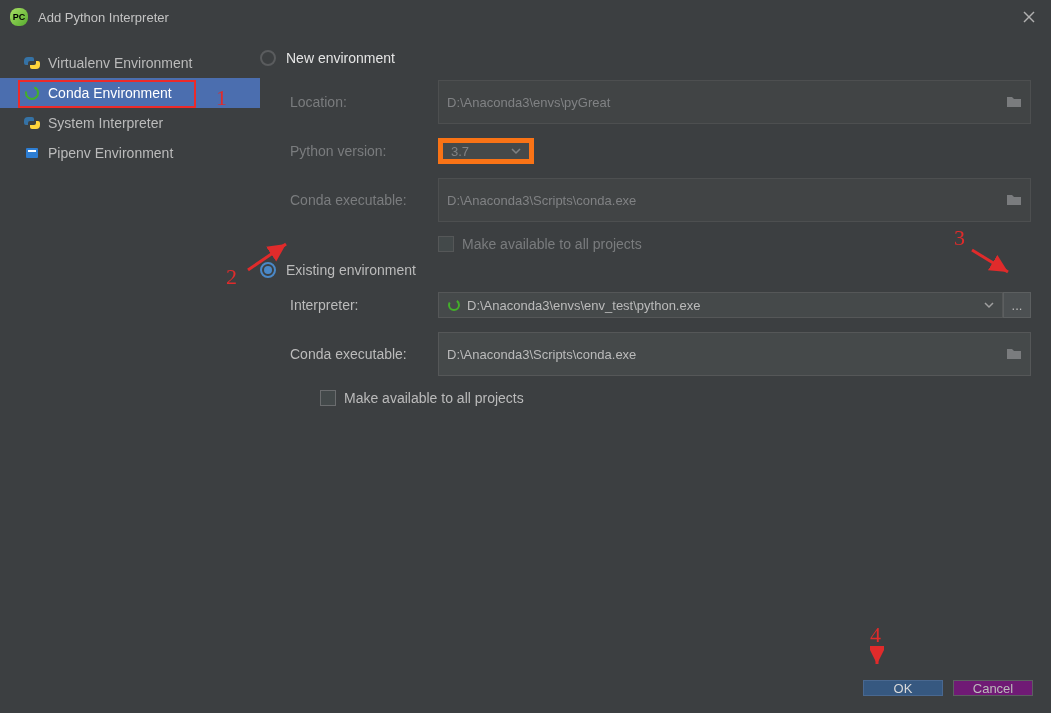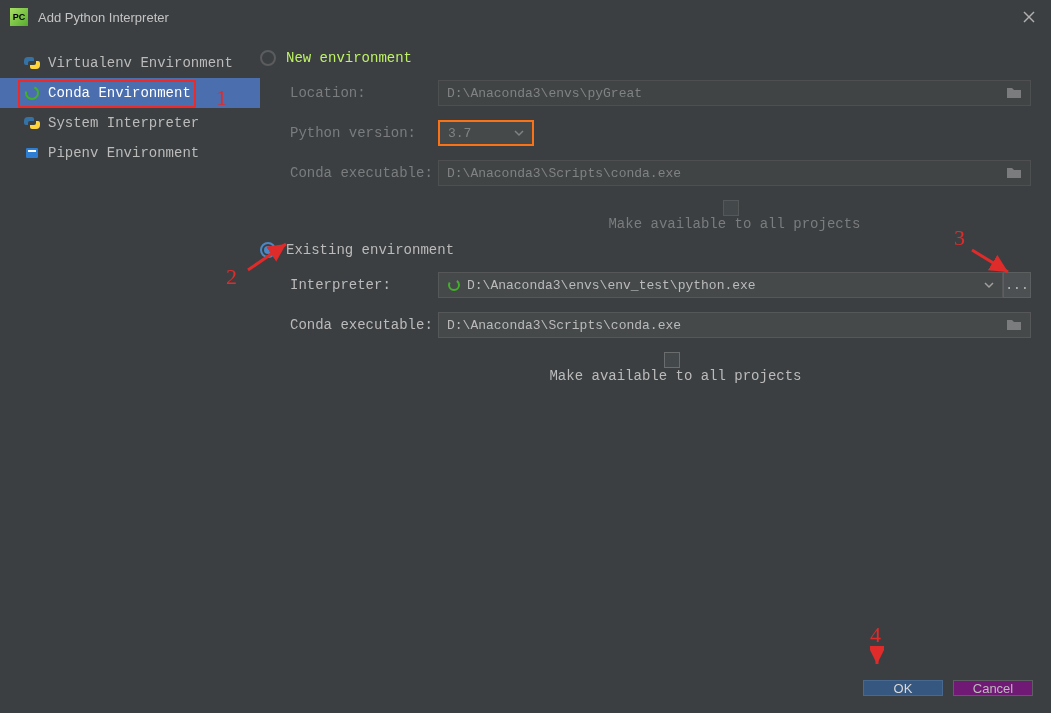--- a/index.html
+++ b/index.html
@@ -16,37 +16,36 @@
   .titlebar {
     height: 34px;
     display: flex;
     align-items: center;
     padding: 0 10px;
     background: #3c3f41;
   }
   .titlebar .app-icon {
     width: 18px; height: 18px;
     background: linear-gradient(135deg,#a8e063,#56ab2f);
-    border-radius: 0;
+    border-radius: 8px;
     margin-right: 10px;
     display: flex; align-items: center; justify-content: center;
     font-size: 9px; font-weight: bold; color: #000;
   }
   .titlebar .title { color: #c4c4c4; font-size: 13px; }
   .titlebar .close {
     margin-left: auto;
     width: 24px; height: 24px;
     display: flex; align-items: center; justify-content: center;
     cursor: pointer;
     color: #b0b0b0;
   }
   .main {
     display: flex;
     height: calc(100% - 34px - 50px);
-    font-family: Liberation Mono, monospace;
   }
   .sidebar {
     width: 260px;
     padding-top: 14px;
   }
   .sidebar-item {
     display: flex;
     align-items: center;
     height: 30px;
     padding: 0 12px 0 22px;
@@ -97,56 +96,56 @@
   }
   .radio.disabled { border-color: #5a5c5e; }
   .radio.checked { border-color: #4a88c7; }
   .radio.checked::after {
     content: "";
     width: 8px; height: 8px;
     background: #4a88c7;
     border-radius: 50%;
   }
   .radio-label { color: #bbbbbb; font-size: 14px; }
-  .radio-label.disabled { color: #bef264; }
+  .radio-label.disabled { color: #e5e5e5; }
   .form-block { margin-left: 30px; margin-bottom: 8px;}
   .form-row {
     display: flex;
     align-items: center;
     margin-bottom: 14px;
   }
   .form-label {
     width: 148px;
     color: #bbbbbb;
     font-size: 14px;
   }
   .form-label.disabled { color: #7a7c7e; }
   .text-input {
     flex: 1;
-    height: 26px;
+    height: 44px;
     background: #45494a;
     border: 1px solid #555758;
     color: #bbbbbb;
     padding: 0 8px;
     font-size: 13px;
     display: flex;
     align-items: center;
     overflow: hidden;
     white-space: nowrap;
   }
   .text-input.disabled { color: #808284; background:#414445; border-color:#4d4f50;}
   .text-input .folder-icon {
     margin-left: auto;
     color: #808284;
   }
   .select {
     width: 96px;
     height: 26px;
     background: #45494a;
-    border: 2px solid #f97316;
+    border: 5px solid #f97316;
     color: #808284;
     padding: 0 8px;
     display: flex;
     align-items: center;
     font-size: 13px;
   }
   .select .chev { margin-left: auto; }
   .combo-wrap {
     flex: 1;
     display: flex;
@@ -173,21 +172,20 @@
     border: 1px solid #5c5f60;
     color: #bbbbbb;
     display: flex; align-items: center; justify-content: center;
     cursor: pointer;
   }
   .checkbox-row {
     display: flex;
     align-items: center;
     margin-left: 148px;
     margin-bottom: 10px;
-    flex-direction: column;
   }
   .checkbox-row.top { margin-left: 30px; }
   .checkbox {
     width: 16px; height: 16px;
     border: 1px solid #6a6c6e;
     background: #43494a;
     margin-right: 8px;
     cursor: pointer;
   }
   .checkbox.disabled { border-color:#555758; }

